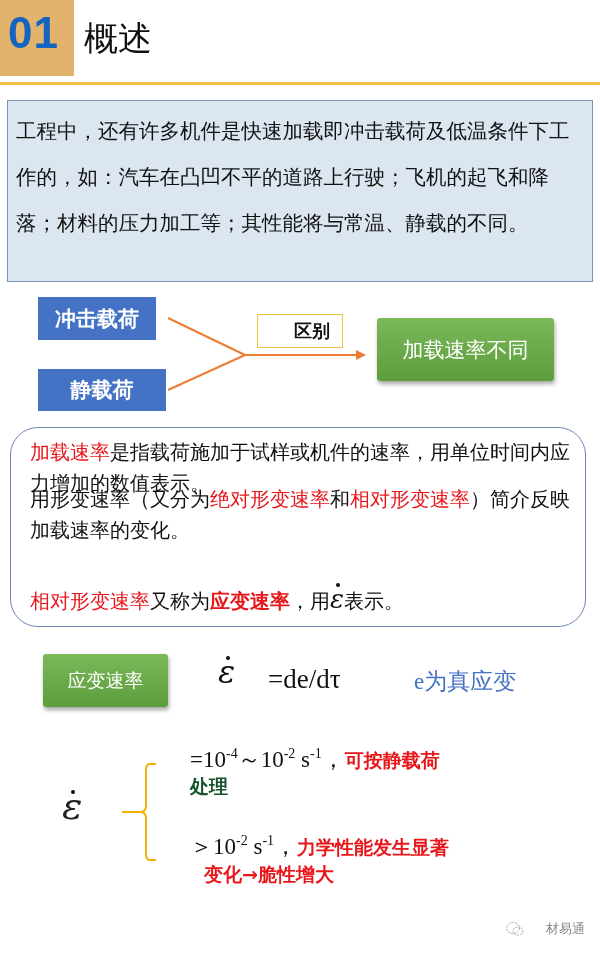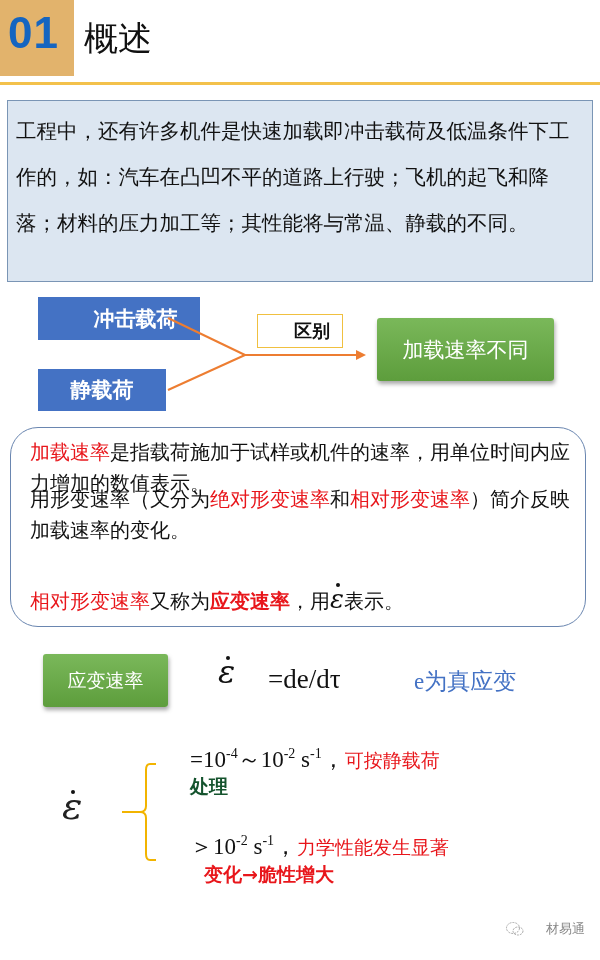--- a/index.html
+++ b/index.html
@@ -15,21 +15,21 @@
   .header-line { left:0; top:82px; width:600px; height:3px; background:#f3c14b; }
 
   
   .intro-box { left:7px; top:100px; width:586px; height:182px; background:#dce6f1;
                border:1px solid #7a95b5; box-sizing:border-box; }
   .intro-text { left:16px; top:108px; width:572px; font-size:20.5px; line-height:46px; color:#111; }
 
   
   .blue-box { background:#4472c4; color:#fff; font-size:21px; font-weight:bold;
               display:flex; align-items:center; justify-content:center; }
-  .impact { left:38px; top:297px; width:129px; height:43px;padding-left:33px; }
+  .impact { left:38px; top:297px; width:118px; height:43px; }
   .static { left:38px; top:369px; width:128px; height:42px; }
   .diff-box { left:257px; top:314px; width:86px; height:34px; border:1px solid #f0c040;
               box-sizing:border-box; background:#fff; font-size:18px; font-weight:bold;
               display:flex; align-items:center; justify-content:center;padding-left:24px; }
   .green-btn { background:linear-gradient(#7ab85a, #5d9d3c); color:#fff; border-radius:3px;
                box-shadow:1px 3px 4px rgba(0,0,0,0.35); display:flex; align-items:center;
                justify-content:center; }
   .rate-diff { left:377px; top:318px; width:177px; height:63px; font-size:21px; }
 
   
@@ -47,21 +47,21 @@
   .strain-btn { left:43px; top:654px; width:125px; height:53px; font-size:19px; }
   .eps-big { font-family:"DejaVu Serif", serif; font-style:italic; color:#111; }
   .formula { left:268px; top:664px; font-family:"Liberation Serif", serif; font-size:27px; color:#111; }
   .note { left:414px; top:666px; font-size:23px; color:#4472c4; font-family:"Liberation Serif", serif; }
 
   
   .line1 { left:190px; top:744px; font-family:"Liberation Serif", serif; font-size:23px; color:#111; }
   .line1b { left:190px; top:774px; font-size:19px; font-weight:bold; color:#14532d;text-align:center; }
   .line2 { left:190px; top:831px; font-family:"Liberation Serif", serif; font-size:23px; color:#111; }
   .line2b { left:204px; top:862px; font-size:19px; font-weight:bold; color:#e8161b; }
-  .red-inline { font-family:"DejaVu Sans", sans-serif; font-size:19px; font-weight:normal; color:#e8161b; }
+  .red-inline { font-family:"DejaVu Sans", sans-serif; font-size:19px; font-weight:bold; color:#e8161b; }
   sup { font-size:14px; vertical-align:9px; line-height:0; }
 
   .footer { left:505px; top:920px; font-size:13px; color:#888; display:flex; align-items:center; gap:21px; }
 </style>
 </head>
 <body>
 
 <div class="abs num-box"></div>
 <div class="abs num-text">01</div>
 <div class="abs title-text">概述</div>

